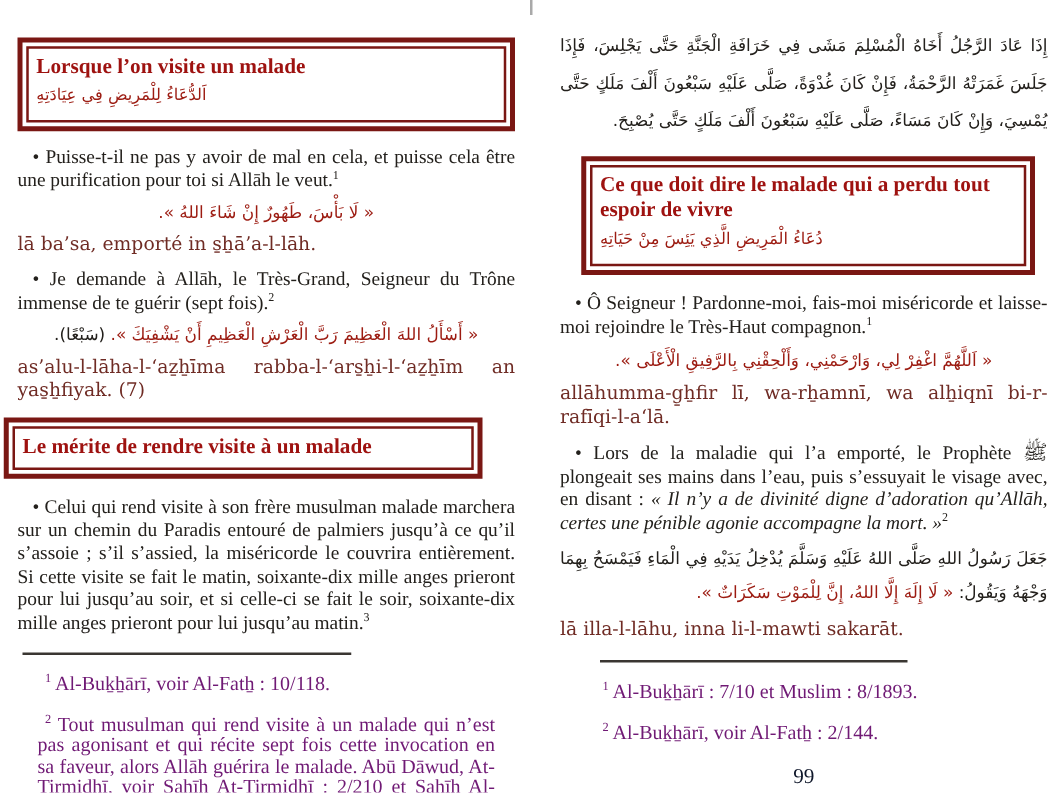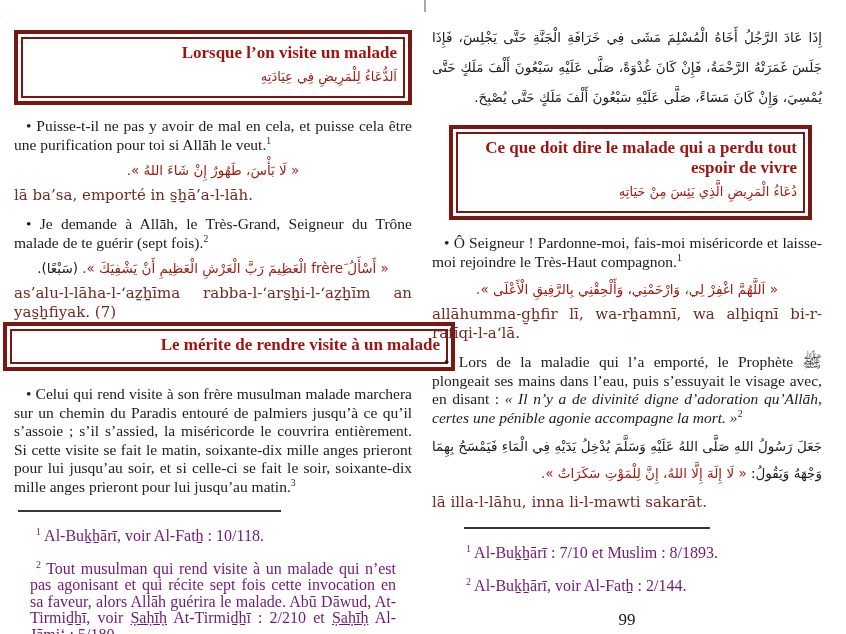--- a/index.html
+++ b/index.html
@@ -4,40 +4,40 @@
 <style>
   html,body{margin:0;padding:0;}
   body{
     width:846px;height:634px;position:relative;background:#ffffff;
     font-family:"Liberation Serif","DejaVu Serif",serif;
     color:var(--body-black,#23201c);
     overflow:hidden;
   }
   .page{position:absolute;}
   #page-left{left:14px;top:30px;width:398px;}
-  #page-right{left:432px;top:22px;width:390px;}
+  #page-right{left:448px;top:22px;width:390px;}
 
   
   .title-box{
     border:4px solid var(--maroon,#7a1713);
     padding:3px;background:#fff;box-sizing:border-box;
   }
   .title-box-inner{
     border:2px solid var(--maroon,#7a1713);
-    padding:4px 6px 7px;text-align:right;
+    padding:4px 6px 7px;text-align:left;
   }
   .box-title{
     font-weight:bold;font-size:17px;line-height:20px;
     color:var(--title-red,#9e1210);
   }
   .box-arabic{
     font-family:"DejaVu Sans",sans-serif;font-size:13px;line-height:24px;
     color:var(--arabic-red,#9c1b11);direction:rtl;margin-top:2px;
   }
-  #box2{margin-left:-11px;width:452px;margin-top:0;}
+  #box2{margin-left:-11px;width:383px;margin-top:12px;}
   #box3{margin-left:17px;width:363px;margin-top:13px;}
 
   .body-para{
     font-size:15.5px;line-height:18.5px;text-align:justify;
     text-indent:12px;margin:0;
   }
   .arabic-quote{
     font-family:"DejaVu Sans",sans-serif;font-size:13.5px;line-height:24px;
     direction:rtl;text-align:center;margin:0;
     color:var(--arabic-red,#9c1b11);
@@ -93,23 +93,23 @@
       <div class="box-arabic">اَلدُّعَاءُ لِلْمَرِيضِ فِي عِيَادَتِهِ</div>
     </div>
   </div>
 
   <p class="body-para mt12"><span>•  Puisse-t-il ne pas y avoir de mal en cela, et puisse cela être une purification pour toi si Allāh le veut.</span><span class="sg-sup">1</span></p>
 
   <p class="arabic-quote mt4">« لَا بَأْسَ، طَهُورٌ إِنْ شَاءَ اللهُ ».</p>
 
   <p class="translit mt4">lā ba’sa, emporté in s̱ẖā’a-l-lāh.</p>
 
-  <p class="body-para mt10"><span>•  Je demande à Allāh, le Très-Grand, Seigneur du Trône malade de te guérir (sept fois).</span><span class="sg-sup">2</span></p>
+  <p class="body-para mt10"><span>•  Je demande à Allāh, le Très-Grand, Seigneur du Trône immense de te guérir (sept fois).</span><span class="sg-sup">2</span></p>
 
-  <p class="arabic-quote mt4"><span class="sg-red">« أَسْأَلُ frèreَ الْعَظِيمَ رَبَّ الْعَرْشِ الْعَظِيمِ أَنْ يَشْفِيَكَ ». </span><span class="sg-black">(سَبْعًا).</span></p>
+  <p class="arabic-quote mt4"><span class="sg-red">« أَسْأَلُ اللهَ الْعَظِيمَ رَبَّ الْعَرْشِ الْعَظِيمِ أَنْ يَشْفِيَكَ ». </span><span class="sg-black">(سَبْعًا).</span></p>
 
   <p class="translit mt4">as’alu-l-lāha-l-‘aẕẖīma rabba-l-‘ars̱ẖi-l-‘aẕẖīm an yas̱ẖfiyak. (7)</p>
 
   <div class="title-box" id="box2">
     <div class="title-box-inner">
       <div class="box-title">Le mérite de rendre visite à un malade</div>
     </div>
   </div>
 
   <p class="body-para mt14"><span>•  Celui qui rend visite à son frère musulman malade marchera sur un chemin du Paradis entouré de palmiers jusqu’à ce qu’il s’assoie ; s’il s’assied, la miséricorde le couvrira entièrement. Si cette visite se fait le matin, soixante-dix mille anges prieront pour lui jusqu’au soir, et si celle-ci se fait le soir, soixante-dix mille anges prieront pour lui jusqu’au matin.</span><span class="sg-sup">3</span></p>

